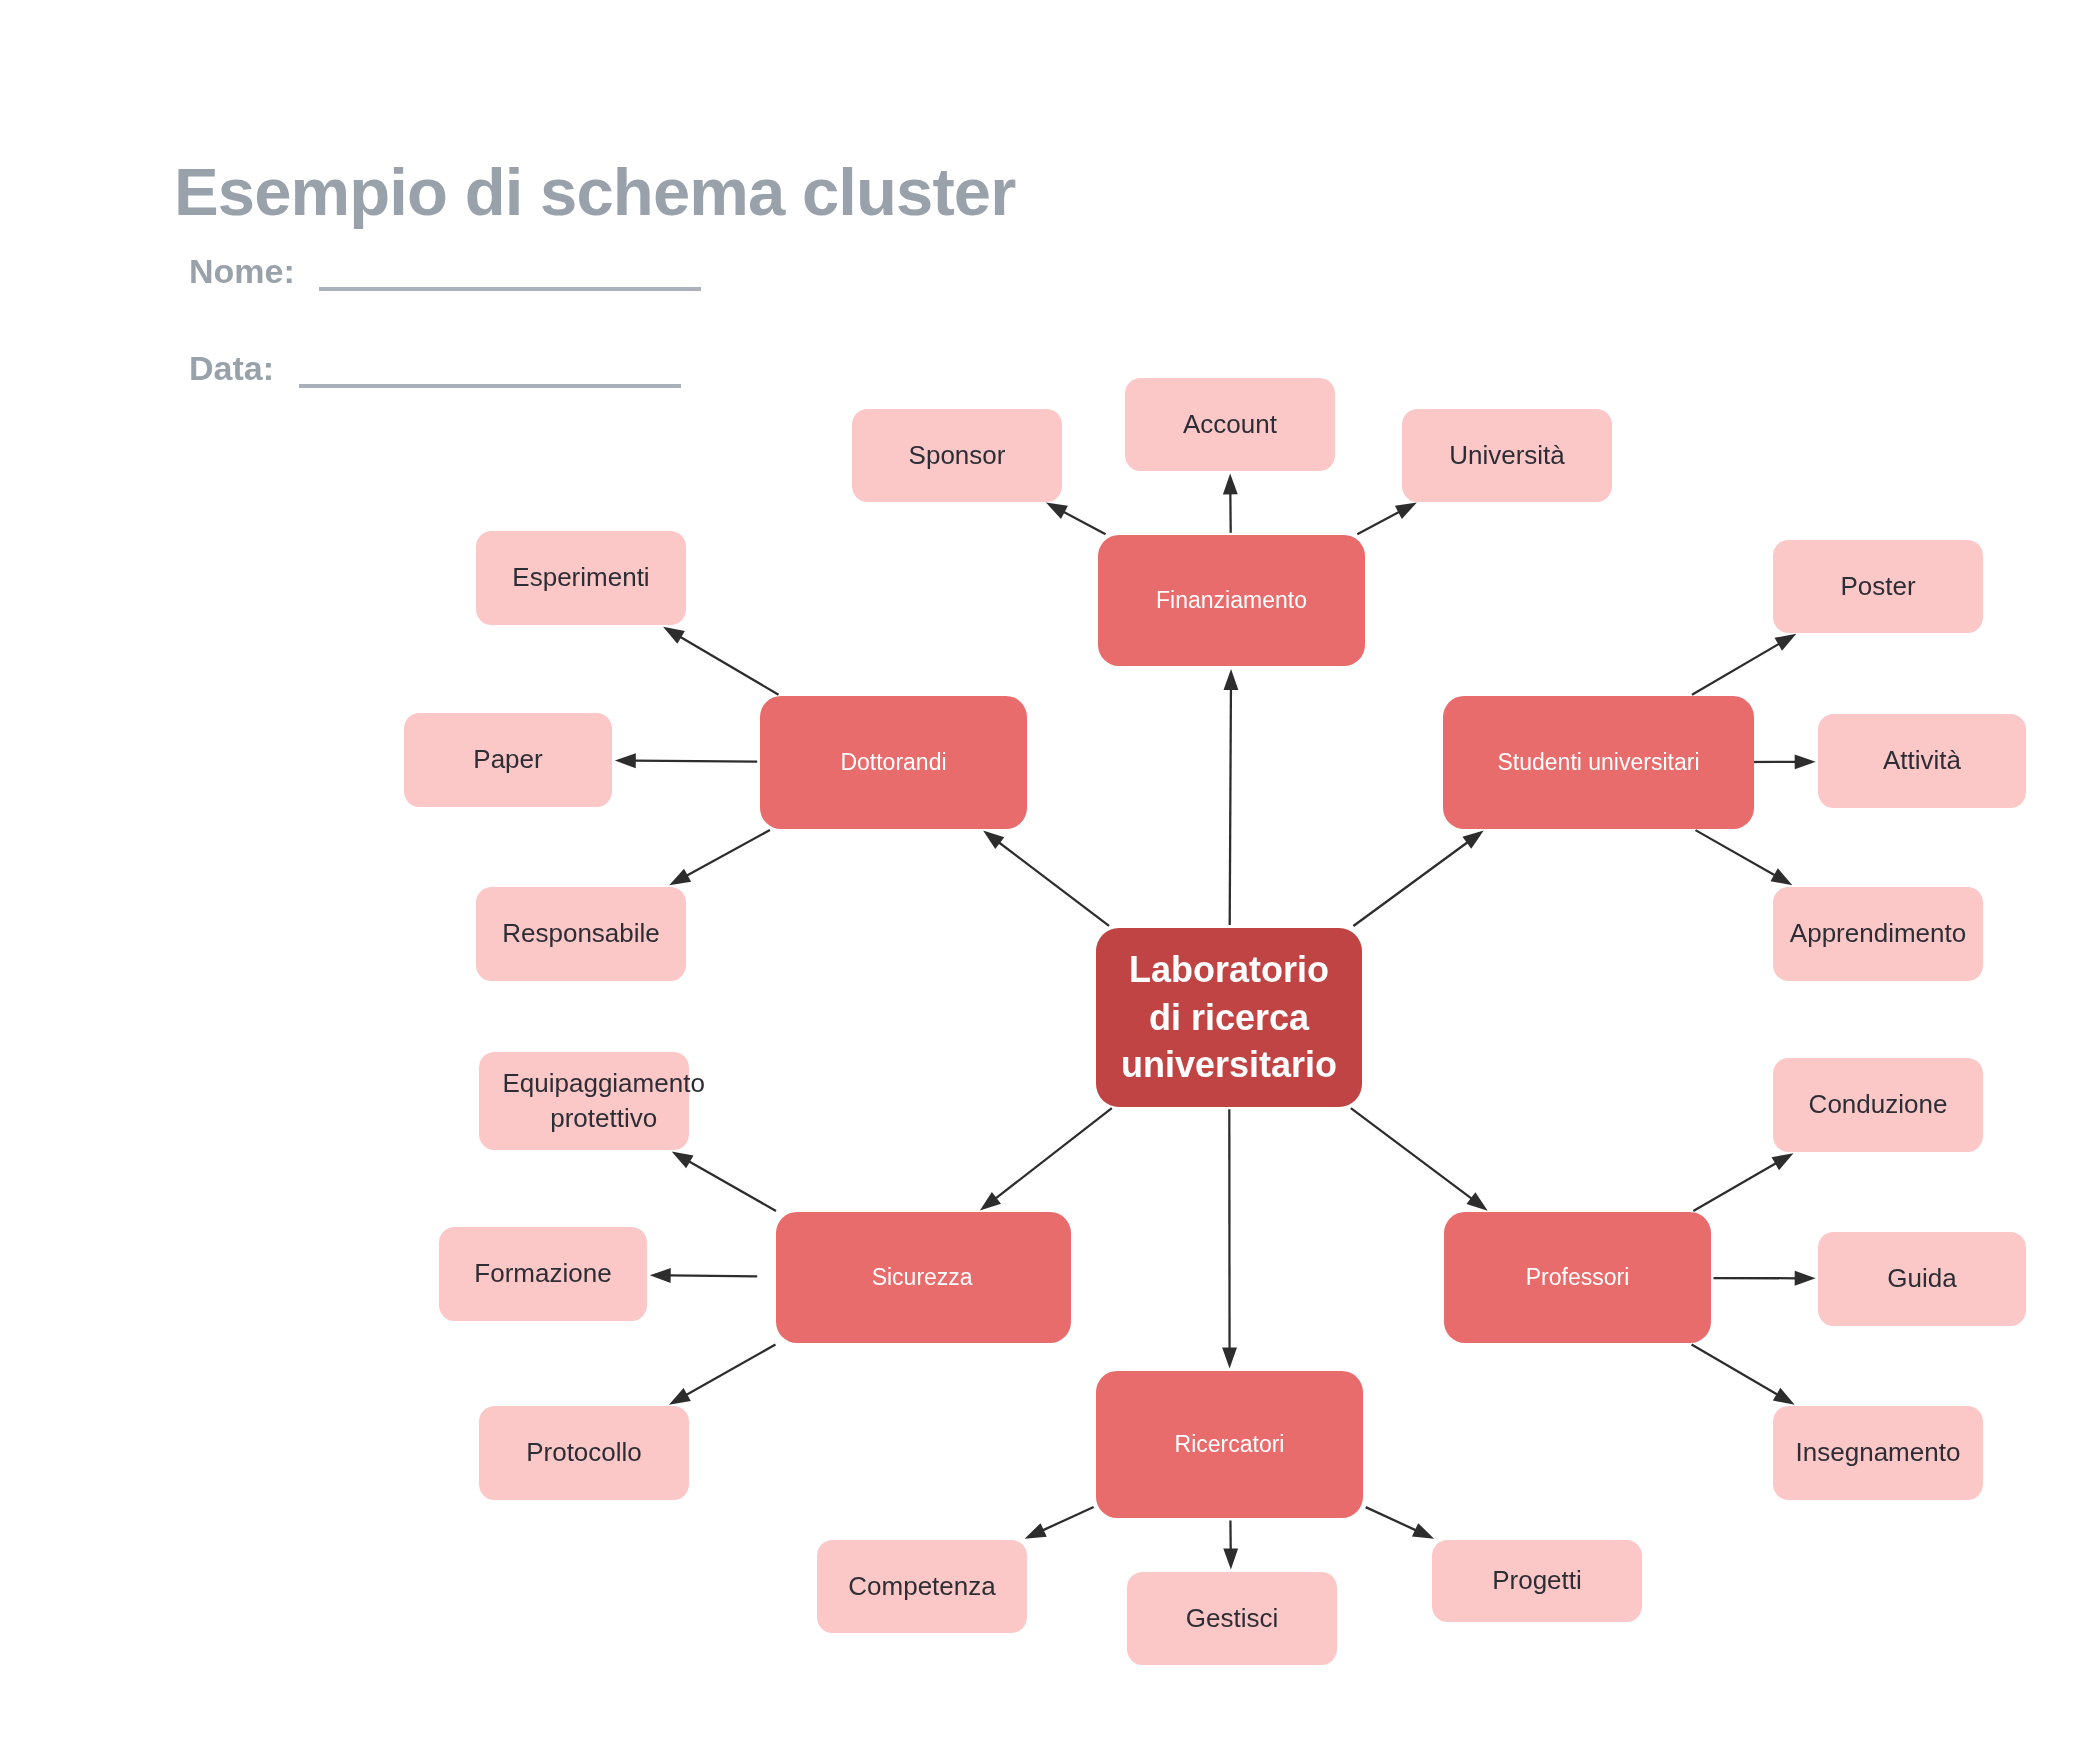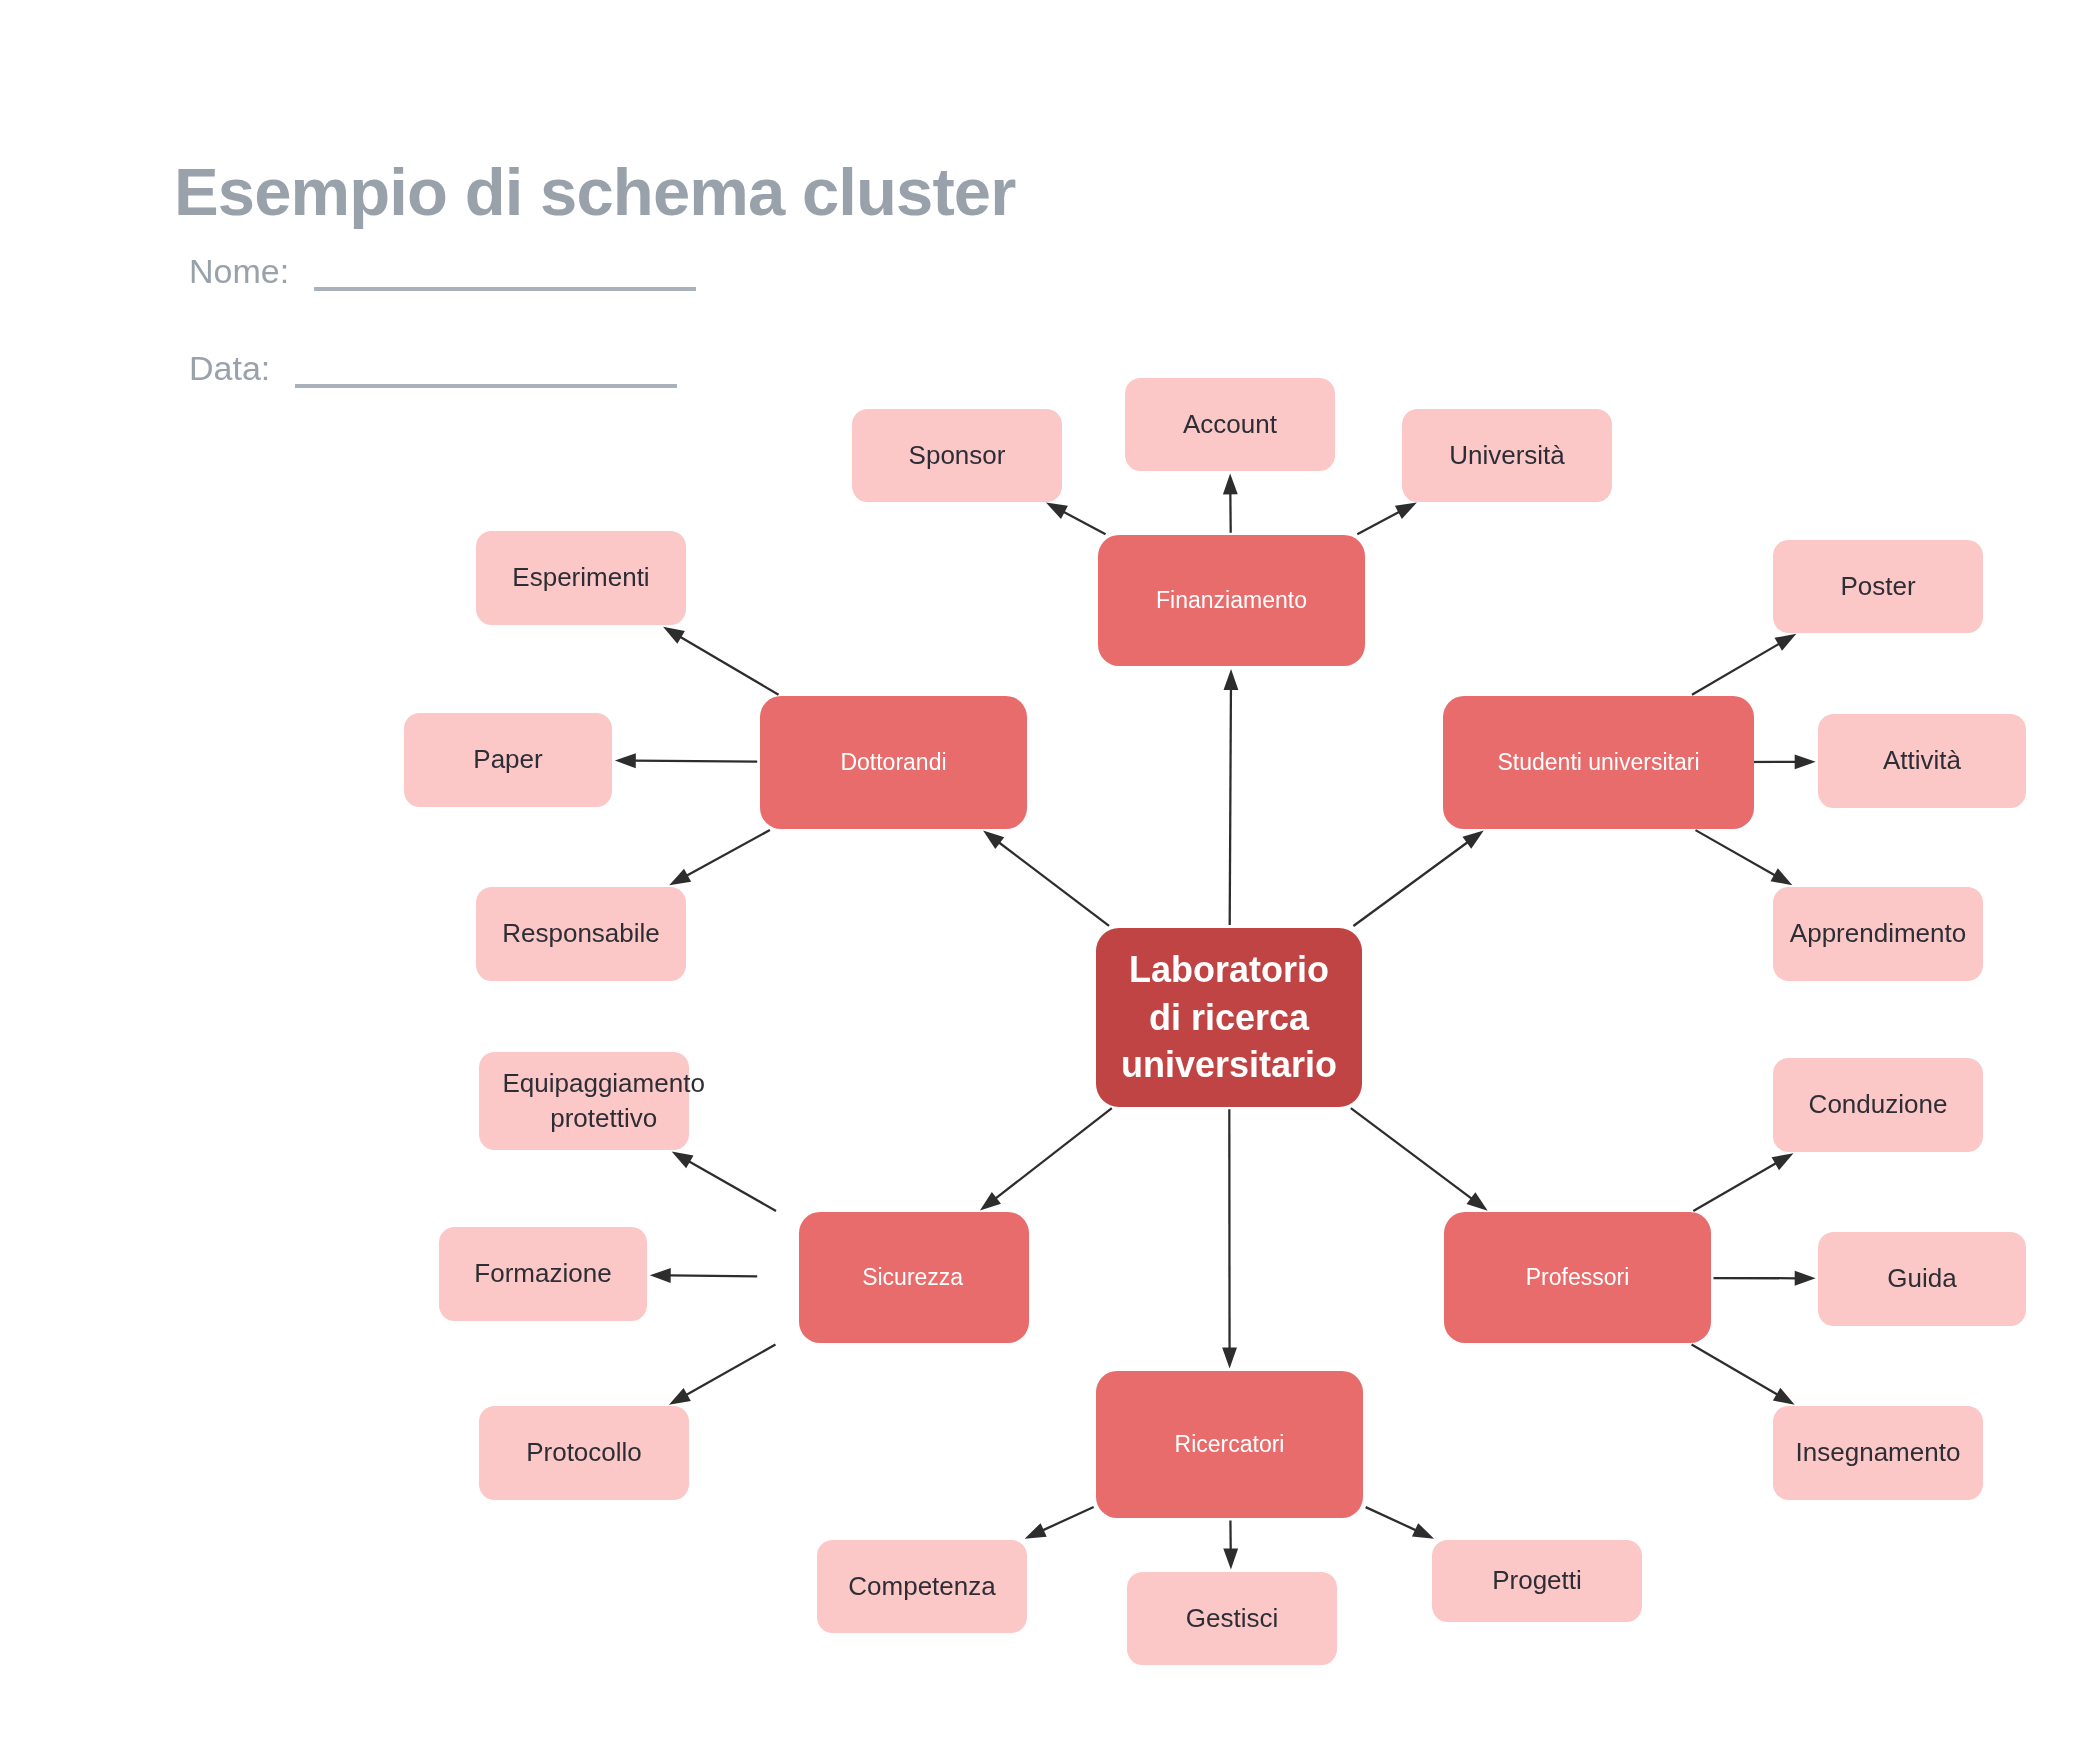--- a/index.html
+++ b/index.html
@@ -13,21 +13,21 @@
     font-family:"Liberation Sans","DejaVu Sans",sans-serif;
     position:relative;overflow:hidden;
   }
   #page{position:absolute;inset:0;}
   .page-title{
     position:absolute;left:162px;top:141px;margin:12px;
     font-size:67px;font-weight:700;letter-spacing:-0.9px;color:var(--title);
   }
   .field{
     position:absolute;left:189px;display:flex;align-items:flex-end;gap:24.5px;
-    font-size:34px;font-weight:400;color:var(--title);
+    font-size:34px;font-weight:700;color:var(--title);
   }
   .field.name-row{top:252px;}
   .field.date-row{top:349px;}
   .field-line{
     display:inline-block;width:382px;height:31px;
     border-bottom:4.4px solid var(--line);
   }
   #canvas{position:absolute;inset:0;}
   #edge-layer{position:absolute;left:0;top:0;pointer-events:none;}
   .node{
@@ -162,21 +162,21 @@
           <line x1="1563.7252361573599" y1="1725.6690007315121" x2="1622.1292048615073" y2="1752.548099964671" stroke="#2d2d2d" stroke-width="2.6"></line>
           <polygon points="1642.1142700154796,1761.7457719957606 1616.758734744589,1759.4334504076976 1623.8660267686125,1743.990445515992" fill="#2d2d2d"></polygon>
         </g>
       </svg>
       <div class="node root" style="left: 1096px; top: 928px; width: 266px; height: 179px;"><span>Laboratorio
 di ricerca
 universitario</span></div>
       <div class="node cluster" style="left: 1098px; top: 535px; width: 267px; height: 131px;"><span>Finanziamento</span></div>
       <div class="node cluster" style="left: 760px; top: 696px; width: 267px; height: 133px;"><span>Dottorandi</span></div>
       <div class="node cluster" style="left: 1443px; top: 696px; width: 311px; height: 133px;"><span>Studenti universitari</span></div>
-      <div class="node cluster" style="left: 799px; top: 1212px; width: 230px; height: 131px; padding-left: 6px;"><span>Sicurezza</span></div>
+      <div class="node cluster" style="left: 776px; top: 1212px; width: 295px; height: 131px; padding-left: 6px;"><span>Sicurezza</span></div>
       <div class="node cluster" style="left: 1444px; top: 1212px; width: 267px; height: 131px;"><span>Professori</span></div>
       <div class="node cluster" style="left: 1096px; top: 1371px; width: 267px; height: 147px;"><span>Ricercatori</span></div>
       <div class="node leaf" style="left: 852px; top: 409px; width: 210px; height: 93px;"><span>Sponsor</span></div>
       <div class="node leaf" style="left: 1125px; top: 378px; width: 210px; height: 93px;"><span>Account</span></div>
       <div class="node leaf" style="left: 1402px; top: 409px; width: 210px; height: 93px;"><span>Università</span></div>
       <div class="node leaf" style="left: 476px; top: 531px; width: 210px; height: 94px;"><span>Esperimenti</span></div>
       <div class="node leaf" style="left: 404px; top: 713px; width: 208px; height: 94px;"><span>Paper</span></div>
       <div class="node leaf" style="left: 476px; top: 887px; width: 210px; height: 94px;"><span>Responsabile</span></div>
       <div class="node leaf" style="left: 1773px; top: 540px; width: 210px; height: 93px;"><span>Poster</span></div>
       <div class="node leaf" style="left: 1818px; top: 714px; width: 208px; height: 94px;"><span>Attività</span></div>

